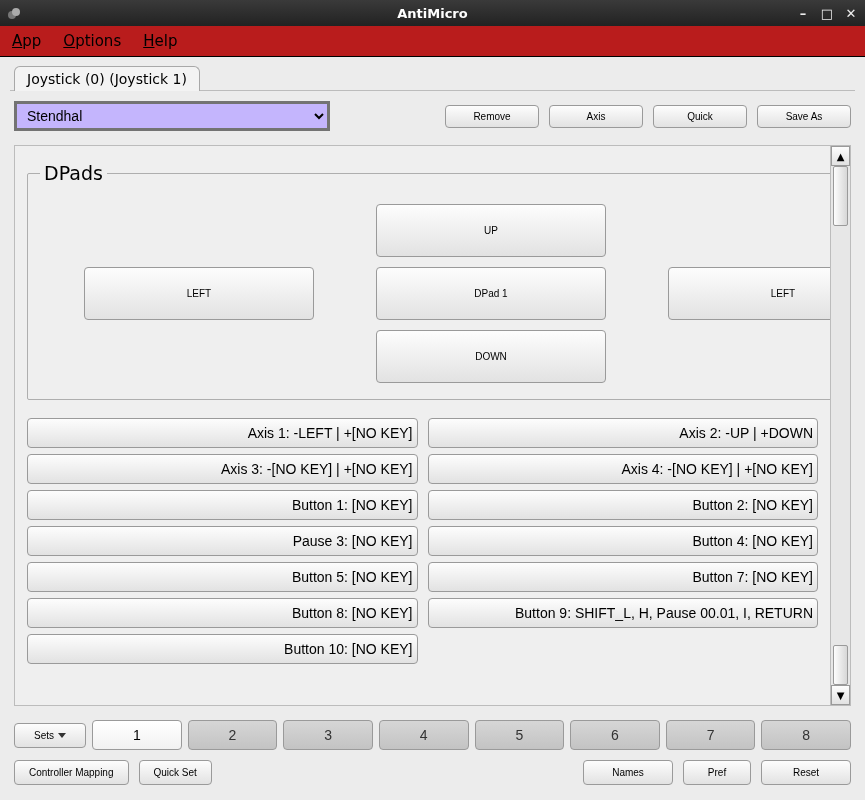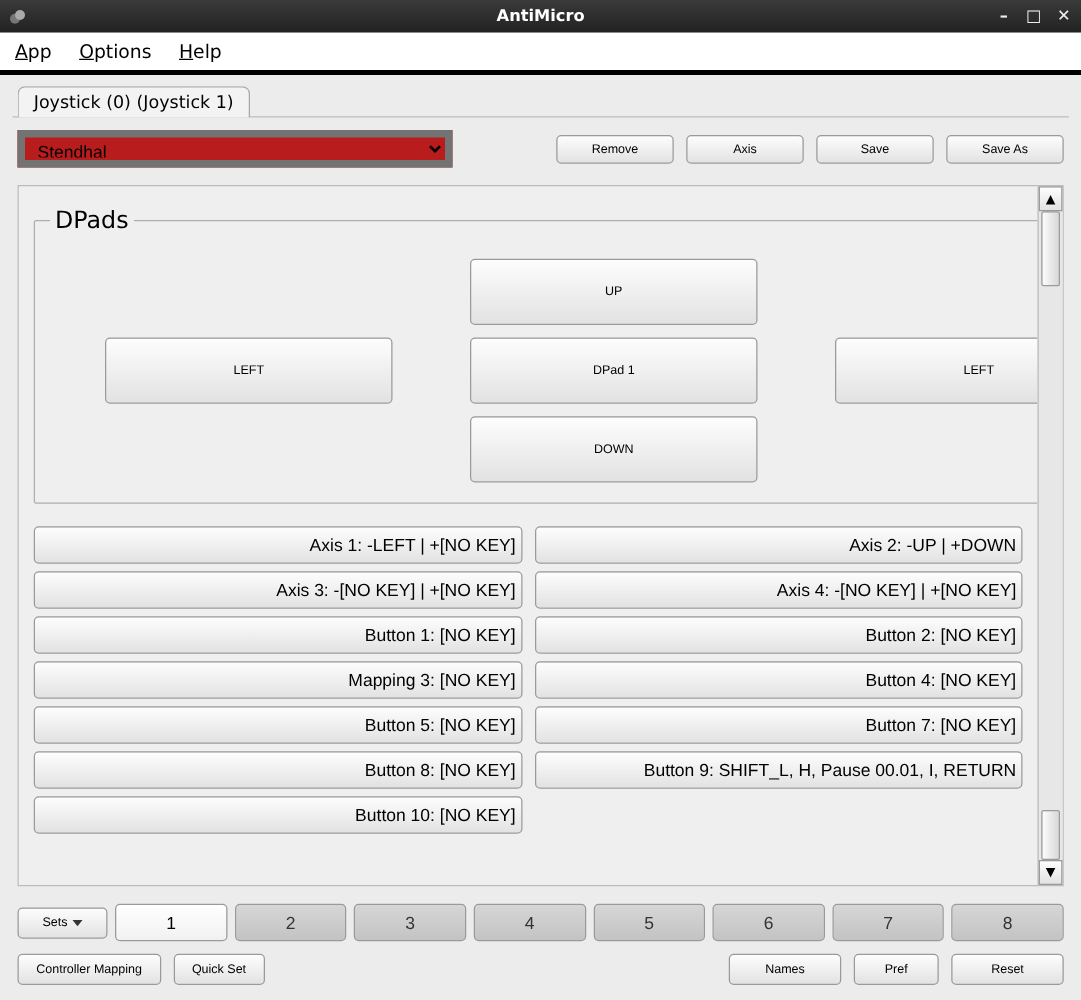--- a/index.html
+++ b/index.html
@@ -40,22 +40,22 @@
     gap: 8px;
   }
   .win-btn {
     width: 16px; height: 16px;
     display: inline-flex; align-items: center; justify-content: center;
     color: #eee;
     cursor: pointer;
     font-weight: bold;
   }
   .menubar {
-    background: #ffffff;
-    border-bottom: 4px solid #000000;
+    background: #b91c1c;
+    border-bottom: 1px solid #000000;
     padding: 4px 10px;
     display: flex;
     gap: 18px;
   }
   .menu-item {
     cursor: pointer;
     padding: 2px 2px;
     font-size: 15px;
   }
   .menu-item .ul { text-decoration: underline; }
@@ -86,25 +86,25 @@
     border-top: 1px solid #bcbcbc;
     padding: 10px 4px 6px 4px;
     flex: 1;
     display: flex;
     flex-direction: column;
     min-height: 0;
   }
   .row { display: flex; gap: 10px; align-items: center; }
   .profile-row { margin-bottom: 14px; }
   select.profile-select {
-    width: 348px;
+    width: 316px;
     height: 30px;
     font-size: 14px;
-    background: #b91c1c;
-    border: 6px solid #737373;
+    background: #c4b5fd;
+    border: 3px solid #737373;
     padding: 2px 6px;
   }
   .btn {
     background: linear-gradient(#fdfdfd, #e2e2e2);
     border: 1px solid #9a9a9a;
     border-radius: 4px;
     padding: 5px 0;
     font-size: 10px;
     cursor: pointer;
     text-align: center;
@@ -245,21 +245,21 @@
 
   <div class="tabpage">
 
     <div class="row profile-row">
       <select class="profile-select">
         <option>Stendhal</option>
       </select>
       <div class="spacer"></div>
       <button class="btn btn-wide">Remove</button>
       <button class="btn btn-wide">Axis</button>
-      <button class="btn btn-wide">Save</button>
+      <button class="btn btn-wide">Quick</button>
       <button class="btn btn-saveas">Save As</button>
     </div>
 
     <div class="scroll-area">
       <div class="scroll-content">
 
         <fieldset class="dpads">
           <legend>DPads</legend>
           <div class="dpad-grid">
             <div class="dpad-cell dpad-ph"></div>
@@ -286,21 +286,21 @@
           </div>
         </fieldset>
 
         <div class="bind-grid">
           <button class="btn btn-bind">Axis 1: -LEFT | +[NO KEY]</button>
           <button class="btn btn-bind">Axis 2: -UP | +DOWN</button>
           <button class="btn btn-bind">Axis 3: -[NO KEY] | +[NO KEY]</button>
           <button class="btn btn-bind">Axis 4: -[NO KEY] | +[NO KEY]</button>
           <button class="btn btn-bind">Button 1: [NO KEY]</button>
           <button class="btn btn-bind">Button 2: [NO KEY]</button>
-          <button class="btn btn-bind">Mapping 3: [NO KEY]</button>
+          <button class="btn btn-bind">Pause 3: [NO KEY]</button>
           <button class="btn btn-bind">Button 4: [NO KEY]</button>
           <button class="btn btn-bind">Button 5: [NO KEY]</button>
           <button class="btn btn-bind">Button 7: [NO KEY]</button>
           <button class="btn btn-bind">Button 8: [NO KEY]</button>
           <button class="btn btn-bind">Button 9: SHIFT_L, H, Pause 00.01, I, RETURN</button>
           <button class="btn btn-bind">Button 10: [NO KEY]</button>
         </div>
 
       </div>
       <div class="vscroll">

